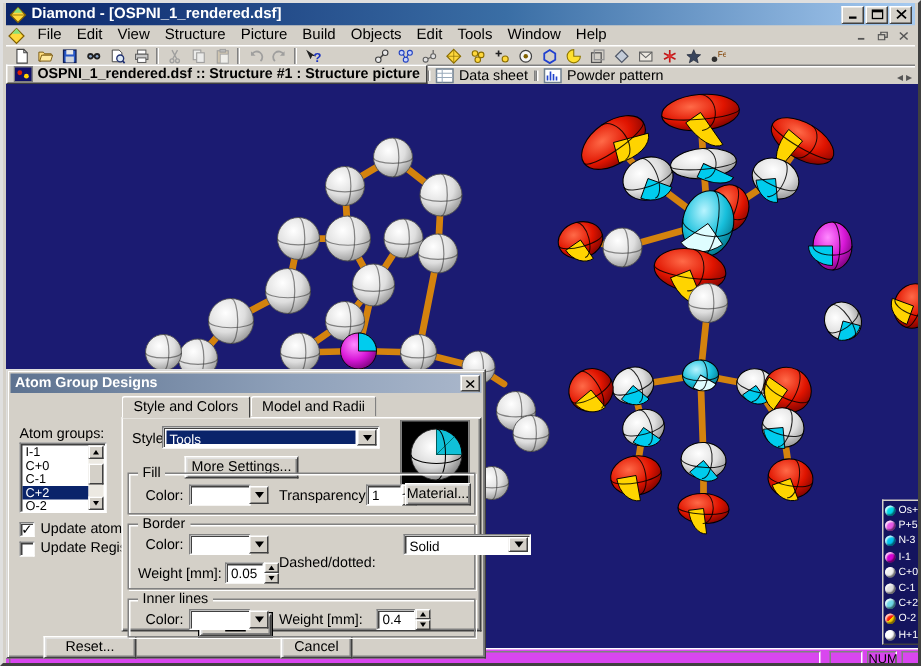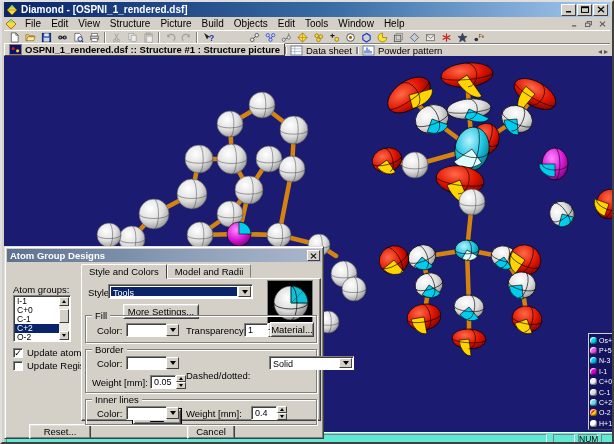--- a/index.html
+++ b/index.html
@@ -44,21 +44,21 @@
   .tab-nav{margin-left:auto;display:flex;align-items:center;color:#555;font-size:8px;padding-right:2px;gap:2px;}
   
   .canvas{position:absolute;left:2px;top:54px;width:610px;height:376px;background:#1b1b72;overflow:hidden;}
   
   .legend{position:absolute;left:586px;top:331px;width:26px;height:97px;background:#14145e;
           border:1px solid;border-color:#d4d0c8 #404040 #404040 #d4d0c8;z-index:5;padding:1px 0 0 1px;}
   .legend-row{display:flex;align-items:center;height:10.4px;gap:2px;}
   .legend-dot{width:7px;height:7px;border-radius:50%;flex:none;box-shadow:inset -1px -1px 1px rgba(0,0,0,.55), inset 1px 1px 1px rgba(255,255,255,.8);}
   .legend-label{color:#fff;font-size:7px;white-space:nowrap;}
   
-  .statusbar{position:absolute;left:2px;top:430px;width:610px;height:12px;background:#5eead4;border-top:1px solid #fff;}
+  .statusbar{position:absolute;left:2px;top:430px;width:610px;height:12px;background:#d946ef;border-top:1px solid #fff;}
   .pane{position:absolute;top:1px;height:10px;border:1px solid;border-color:#808080 #fff #fff #808080;
         font-size:8.5px;line-height:8px;text-align:center;color:#000;}
   
   .btn{background:#d4d0c8;border:1px solid;border-color:#fff #404040 #404040 #fff;
        box-shadow:inset 1px 1px 0 #dfdfdf, inset -1px -1px 0 #808080;
        font-size:9.5px;font-family:"Liberation Sans",sans-serif;text-align:center;line-height:13px;}
   .btn.default{box-shadow:0 0 0 1px #000, inset 1px 1px 0 #dfdfdf, inset -1px -1px 0 #808080;}
   .combo-arrow{position:absolute;right:1px;top:1px;bottom:1px;width:13px;background:#d4d0c8;
                border:1px solid;border-color:#fff #404040 #404040 #fff;display:flex;align-items:center;justify-content:center;}
   .arrow-down{width:0;height:0;border-left:3px solid transparent;border-right:3px solid transparent;border-top:4px solid #000;}

